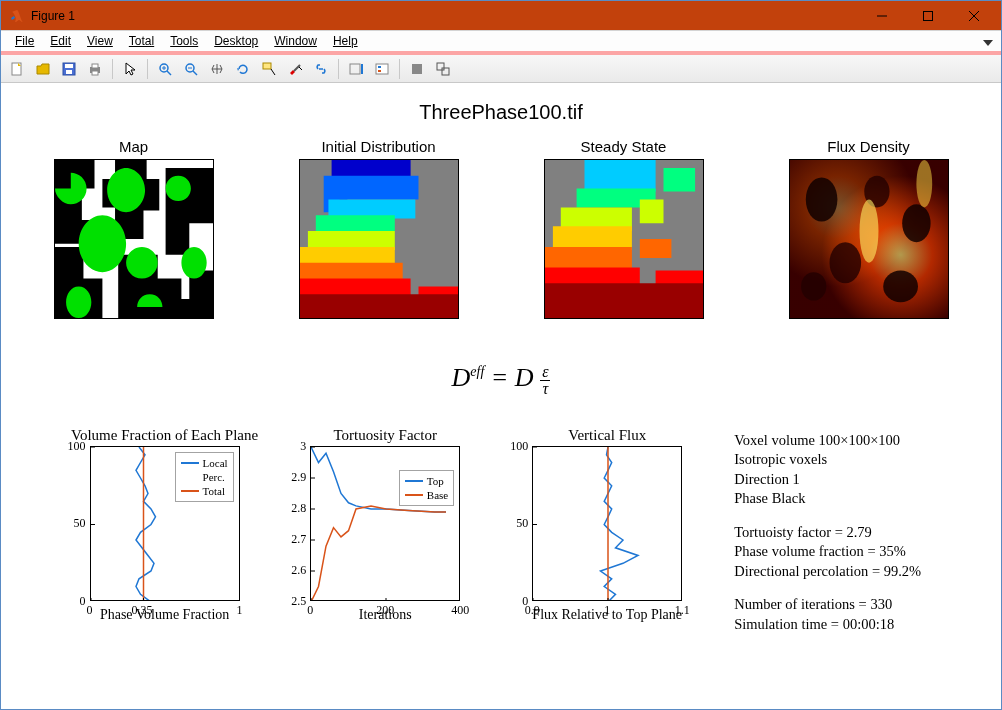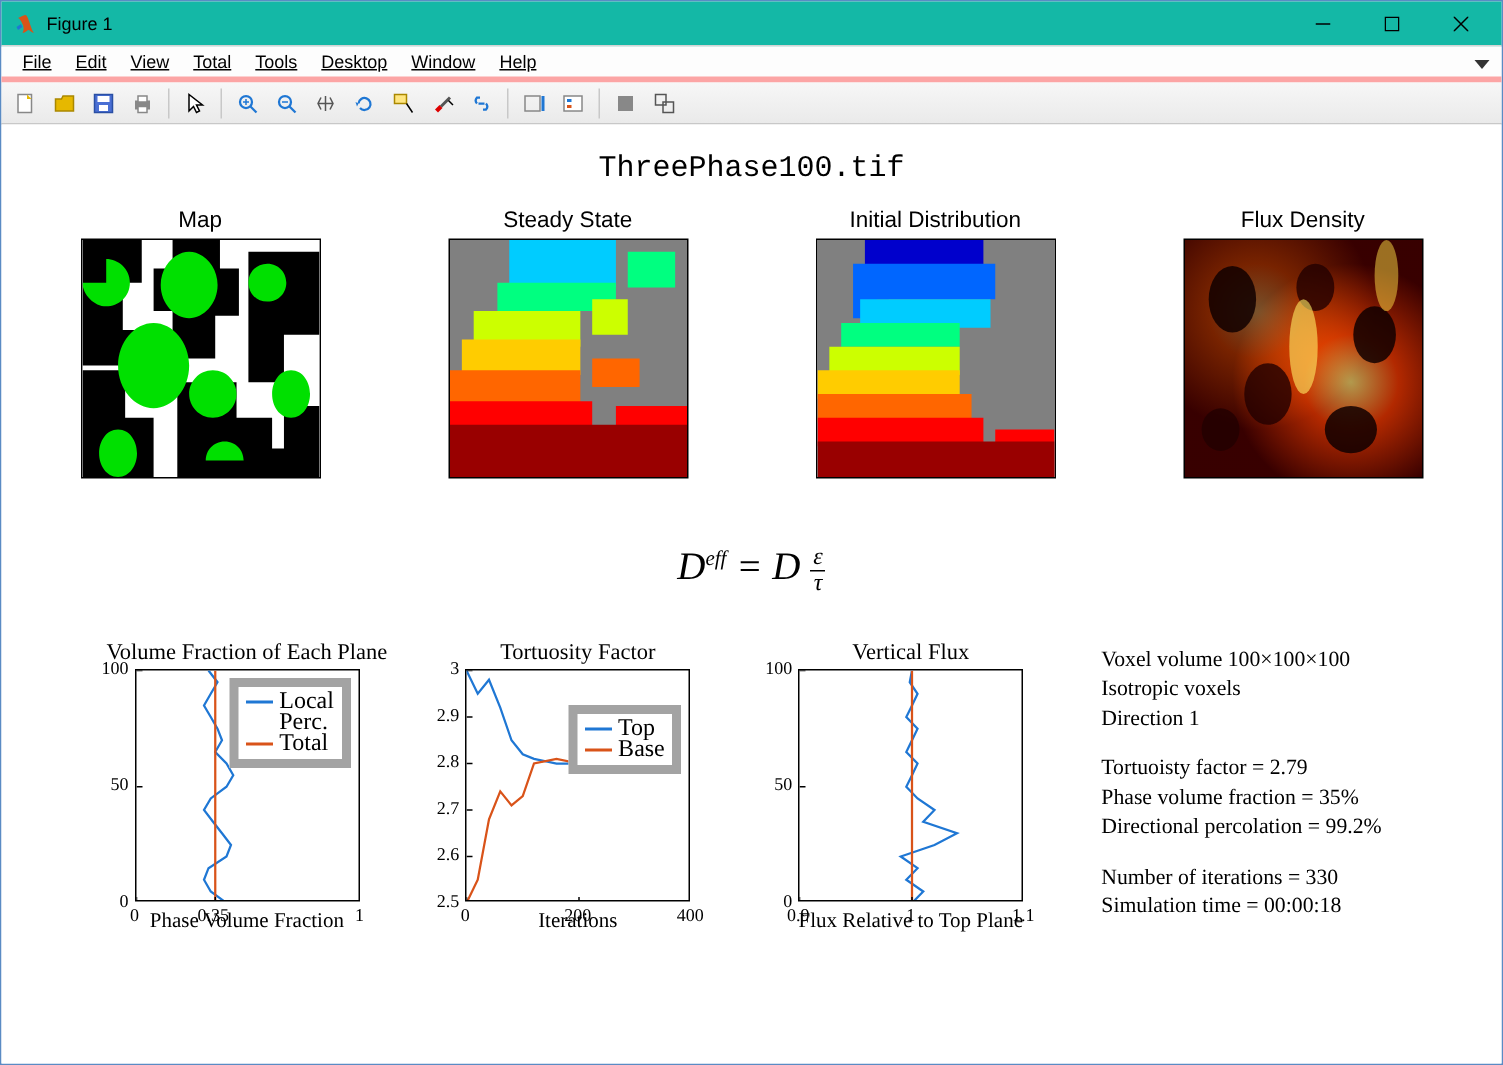--- a/index.html
+++ b/index.html
@@ -1,44 +1,44 @@
 <!DOCTYPE html>
 <html><head>
 <meta charset="utf-8">
 <style>
 * { box-sizing: border-box; margin: 0; padding: 0; }
 body { font-family: "Segoe UI", Tahoma, sans-serif; font-size: 12px; background: #f0f0f0; width: 1002px; height: 710px; overflow: hidden; }
 .window { width: 1002px; height: 710px; background: #fff; border: 1px solid #5a8bc4; display: flex; flex-direction: column; }
-.titlebar { height: 30px; background: #14b8a6; display: flex; align-items: center; padding: 0 4px; border-bottom: 1px solid #d4d4d4; }
+.titlebar { height: 30px; background: #c2410c; display: flex; align-items: center; padding: 0 4px; border-bottom: 1px solid #d4d4d4; }
 .titlebar .icon { width: 16px; height: 16px; margin: 0 6px 0 4px; }
 .titlebar .title { flex: 1; font-size: 12px; color: #000; }
 .titlebar .winbtn { width: 46px; height: 28px; display: flex; align-items: center; justify-content: center; cursor: pointer; }
 .titlebar .winbtn svg { width: 10px; height: 10px; }
 .menubar { height: 24px; background: #fdfdfd; border-bottom: 4px solid #fca5a5; display: flex; align-items: center; padding: 0 6px; }
 .menubar .menu { padding: 2px 8px; font-size: 12px; cursor: pointer; }
 .menubar .menu span { text-decoration: underline; text-decoration-color: #000; }
 .menubar .docked { margin-left: auto; width: 14px; height: 14px; }
 .toolbar { height: 28px; background: linear-gradient(#f7f7f7,#eaeaea); border-bottom: 1px solid #c8c8c8; display: flex; align-items: center; padding: 0 4px; gap: 2px; }
 .toolbar .tbtn { width: 24px; height: 22px; display: flex; align-items: center; justify-content: center; border: 1px solid transparent; border-radius: 2px; cursor: pointer; }
 .toolbar .sep { width: 1px; height: 20px; background: #c8c8c8; margin: 0 3px; }
 .figarea { flex: 1; background: #fff; padding: 12px 18px 18px 18px; position: relative; font-family: "Times New Roman", serif; }
-.suptitle { text-align: center; font-family: Liberation Mono, monospace; font-size: 20px; margin: 6px 0 14px 0; }
+.suptitle { text-align: center; font-family: Liberation Sans, sans-serif; font-size: 20px; margin: 6px 0 14px 0; }
 .row1 { display: flex; justify-content: space-between; gap: 40px; padding: 0 12px; }
 .imgpanel { flex: 1; display: flex; flex-direction: column; align-items: center; }
 .imgpanel .ptitle { font-size: 15px; margin-bottom: 4px; font-family: Liberation Sans, sans-serif; }
 .imgpanel .imgbox { width: 160px; height: 160px; border: 1px solid #000; }
 .formula { text-align: center; font-size: 26px; font-style: italic; font-family: "Times New Roman", serif; margin: 44px 0 30px 0; }
 .formula sup { font-size: 14px; }
 .row2 { display: flex; gap: 52px; padding: 0 12px; align-items: flex-start; }
 .chartpanel { display: flex; flex-direction: column; align-items: center; }
 .chartpanel .ctitle { font-size: 15px; margin-bottom: 2px; font-family: "Times New Roman", serif; }
 .axes { position: relative; border: 1px solid #000; background: #fff; }
 .ylabel { position: absolute; left: -30px; top: 50%; transform: translateY(-50%) rotate(-90deg); font-size: 14px; white-space: nowrap; font-family: "Times New Roman", serif; }
 .xlabel { font-size: 14px; margin-top: 2px; font-family: "Times New Roman", serif; }
-.legend { position: absolute; background: #fff; border: 6px solid #a3a3a3; font-size: 16px; padding: 3px 5px; font-family: "Times New Roman", serif; }
+.legend { position: absolute; background: #fff; border: 1px solid #a3a3a3; font-size: 11px; padding: 3px 5px; font-family: "Times New Roman", serif; }
 .legend .lrow { display: flex; align-items: center; gap: 4px; line-height: 14px; }
 .legend .lline { width: 18px; height: 2px; }
 .stats { font-size: 14.5px; line-height: 1.35; font-family: Liberation Serif, serif; padding-top: 4px; }
 .stats p { margin: 0; }
 .stats .gap { height: 14px; }
 </style>
 </head>
 <body>
 
 <div class="window">
@@ -193,45 +193,45 @@
     <div class="row1">
       <div class="imgpanel">
         <div class="ptitle">Map</div>
         <svg class="imgbox" viewBox="0 0 100 100" preserveAspectRatio="none">
           <rect width="100" height="100" fill="#fff"></rect>
           <path fill="#000" d="M0 0h25v18h-8v20h10v15H0zM38 0h20v12h8v20h-10v18h-18V30h-8V12h8zM70 5h30v35H85v20H70zM0 55h18v20h12v25H0zM40 60h25v15h15v25H40zM85 70h15v30H70v-12h15z"></path>
           <path fill="#00e000" d="M10 8c5 0 10 4 10 10s-5 10-10 10S0 23 0 18h10zM45 5c6 0 12 6 12 14s-6 14-12 14-12-6-12-14 6-14 12-14zM30 35c8 0 15 8 15 18s-7 18-15 18-15-8-15-18 7-18 15-18zM55 55c6 0 10 5 10 10s-4 10-10 10-10-5-10-10 4-10 10-10zM78 10c5 0 8 4 8 8s-3 8-8 8-8-4-8-8 3-8 8-8zM88 55c5 0 8 5 8 10s-3 10-8 10-8-5-8-10 3-10 8-10zM15 80c5 0 8 5 8 10s-3 10-8 10-8-5-8-10 3-10 8-10zM60 85c5 0 8 4 8 8H52c0-4 3-8 8-8z"></path>
         </svg>
       </div>
       <div class="imgpanel">
-        <div class="ptitle">Steady State</div>
-        <svg class="imgbox" viewBox="0 0 100 100" preserveAspectRatio="none">
-          <rect width="100" height="100" fill="#808080"></rect>
-          <path fill="#00ccff" d="M25 0h45v20H30v8H25z"></path>
-          <path fill="#00ff80" d="M20 18h50v12H20zM75 5h20v15H75z"></path>
-          <path fill="#ccff00" d="M10 30h45v15H10zM60 25h15v15H60z"></path>
-          <path fill="#ffcc00" d="M5 42h50v15H5z"></path>
-          <path fill="#ff6600" d="M0 55h55v15H0zM60 50h20v12H60z"></path>
-          <path fill="#ff0000" d="M0 68h60v12H0zM70 70h30v15H70z"></path>
-          <path fill="#990000" d="M0 78h100v22H0z"></path>
-        </svg>
-      </div>
-      <div class="imgpanel">
         <div class="ptitle">Initial Distribution</div>
         <svg class="imgbox" viewBox="0 0 100 100" preserveAspectRatio="none">
           <rect width="100" height="100" fill="#808080"></rect>
           <path fill="#0000cc" d="M20 0h50v15H30v10H20z"></path>
           <path fill="#0066ff" d="M15 10h60v15H25v8H15z"></path>
           <path fill="#00ccff" d="M18 25h55v12H18z"></path>
           <path fill="#00ff80" d="M10 35h50v10H10z"></path>
           <path fill="#ccff00" d="M5 45h55v12H5z"></path>
           <path fill="#ffcc00" d="M0 55h60v12H0z"></path>
           <path fill="#ff6600" d="M0 65h65v12H0z"></path>
           <path fill="#ff0000" d="M0 75h70v12H0zM75 80h25v20H55v-8h20z"></path>
           <path fill="#990000" d="M0 85h100v15H0z"></path>
+        </svg>
+      </div>
+      <div class="imgpanel">
+        <div class="ptitle">Steady State</div>
+        <svg class="imgbox" viewBox="0 0 100 100" preserveAspectRatio="none">
+          <rect width="100" height="100" fill="#808080"></rect>
+          <path fill="#00ccff" d="M25 0h45v20H30v8H25z"></path>
+          <path fill="#00ff80" d="M20 18h50v12H20zM75 5h20v15H75z"></path>
+          <path fill="#ccff00" d="M10 30h45v15H10zM60 25h15v15H60z"></path>
+          <path fill="#ffcc00" d="M5 42h50v15H5z"></path>
+          <path fill="#ff6600" d="M0 55h55v15H0zM60 50h20v12H60z"></path>
+          <path fill="#ff0000" d="M0 68h60v12H0zM70 70h30v15H70z"></path>
+          <path fill="#990000" d="M0 78h100v22H0z"></path>
         </svg>
       </div>
       <div class="imgpanel">
         <div class="ptitle">Flux Density</div>
         <svg class="imgbox" viewBox="0 0 100 100" preserveAspectRatio="none">
           <defs>
             <radialGradient id="fire1" cx="30%" cy="30%">
                 <stop offset="0%" stop-color="#fff080"></stop>
                 <stop offset="40%" stop-color="#ff6600"></stop>
                 <stop offset="100%" stop-color="#440000"></stop>
@@ -338,20 +338,21 @@
               <line y1="0" y2="0" x1="0" x2="4" stroke="#000"></line>
             </svg>
         <span style="position: absolute; font: 12px &quot;Times New Roman&quot;; transform: translateX(-50%); left: 0px; top: 157px;">0.9</span><span style="position: absolute; font: 12px &quot;Times New Roman&quot;; transform: translateX(-50%); left: 75px; top: 157px;">1</span><span style="position: absolute; font: 12px &quot;Times New Roman&quot;; transform: translateX(-50%); left: 150px; top: 157px;">1.1</span><span style="position: absolute; font: 12px &quot;Times New Roman&quot;; text-align: right; transform: translateY(-50%); right: 154px; top: 155px;">0</span><span style="position: absolute; font: 12px &quot;Times New Roman&quot;; text-align: right; transform: translateY(-50%); right: 154px; top: 77.5px;">50</span><span style="position: absolute; font: 12px &quot;Times New Roman&quot;; text-align: right; transform: translateY(-50%); right: 154px; top: 0px;">100</span></div>
         <div class="xlabel">Flux Relative to Top Plane</div>
       </div>
 
       <div class="stats">
         <p>Voxel volume 100×100×100</p>
         <p>Isotropic voxels</p>
         <p>Direction 1</p>
+        <p>Phase Black</p>
         <div class="gap"></div>
         <p>Tortuoisty factor = 2.79</p>
         <p>Phase volume fraction = 35%</p>
         <p>Directional percolation = 99.2%</p>
         <div class="gap"></div>
         <p>Number of iterations = 330</p>
         <p>Simulation time = 00:00:18</p>
       </div>
 
     </div>

